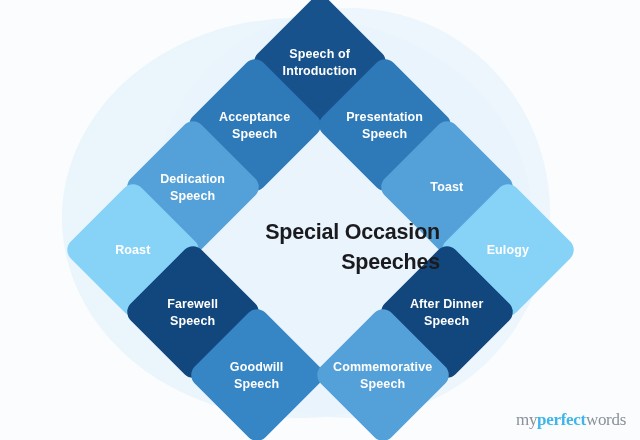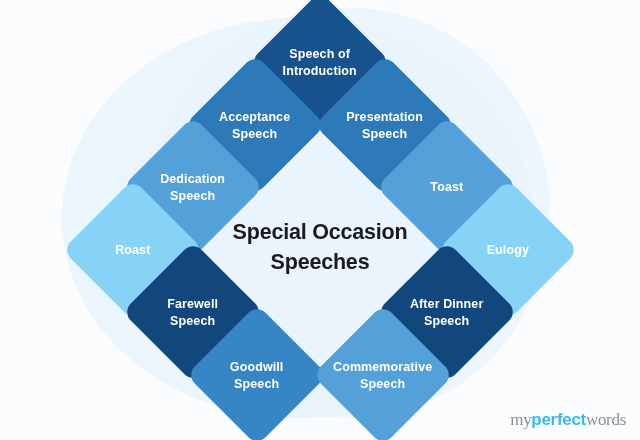--- a/index.html
+++ b/index.html
@@ -58,21 +58,21 @@
     width: 128px;
     letter-spacing: 0.1px;
     white-space: pre-line;
   }
 
   #center-title {
     position: absolute;
     left: 200px;
     top: 218px;
     width: 240px;
-    text-align: center;
+    text-align: right;
     color: #1b1b1f;
     font-size: 21.5px;
     font-weight: bold;
     line-height: 1.38;
     letter-spacing: -0.2px;
     white-space: pre-line;
   }
 
   #logo {
     position: absolute;
@@ -84,21 +84,21 @@
     align-items: flex-end;
     font-family: "Liberation Serif", serif;
   }
   #logo .lg-my, #logo .lg-words {
     color: #8a9099;
     font-weight: normal;
   }
   #logo .lg-perfect {
     color: #3fb6ea;
     font-weight: bold;
-    font-family: Liberation Sans, sans-serif;
+    font-family: Liberation Serif, serif;
     font-size: 17px;
   }
 </style>
 </head>
 <body>
 
 <div id="canvas">
 
   <div id="bg-circle"></div>
   <div id="bg-circle-2"></div>

